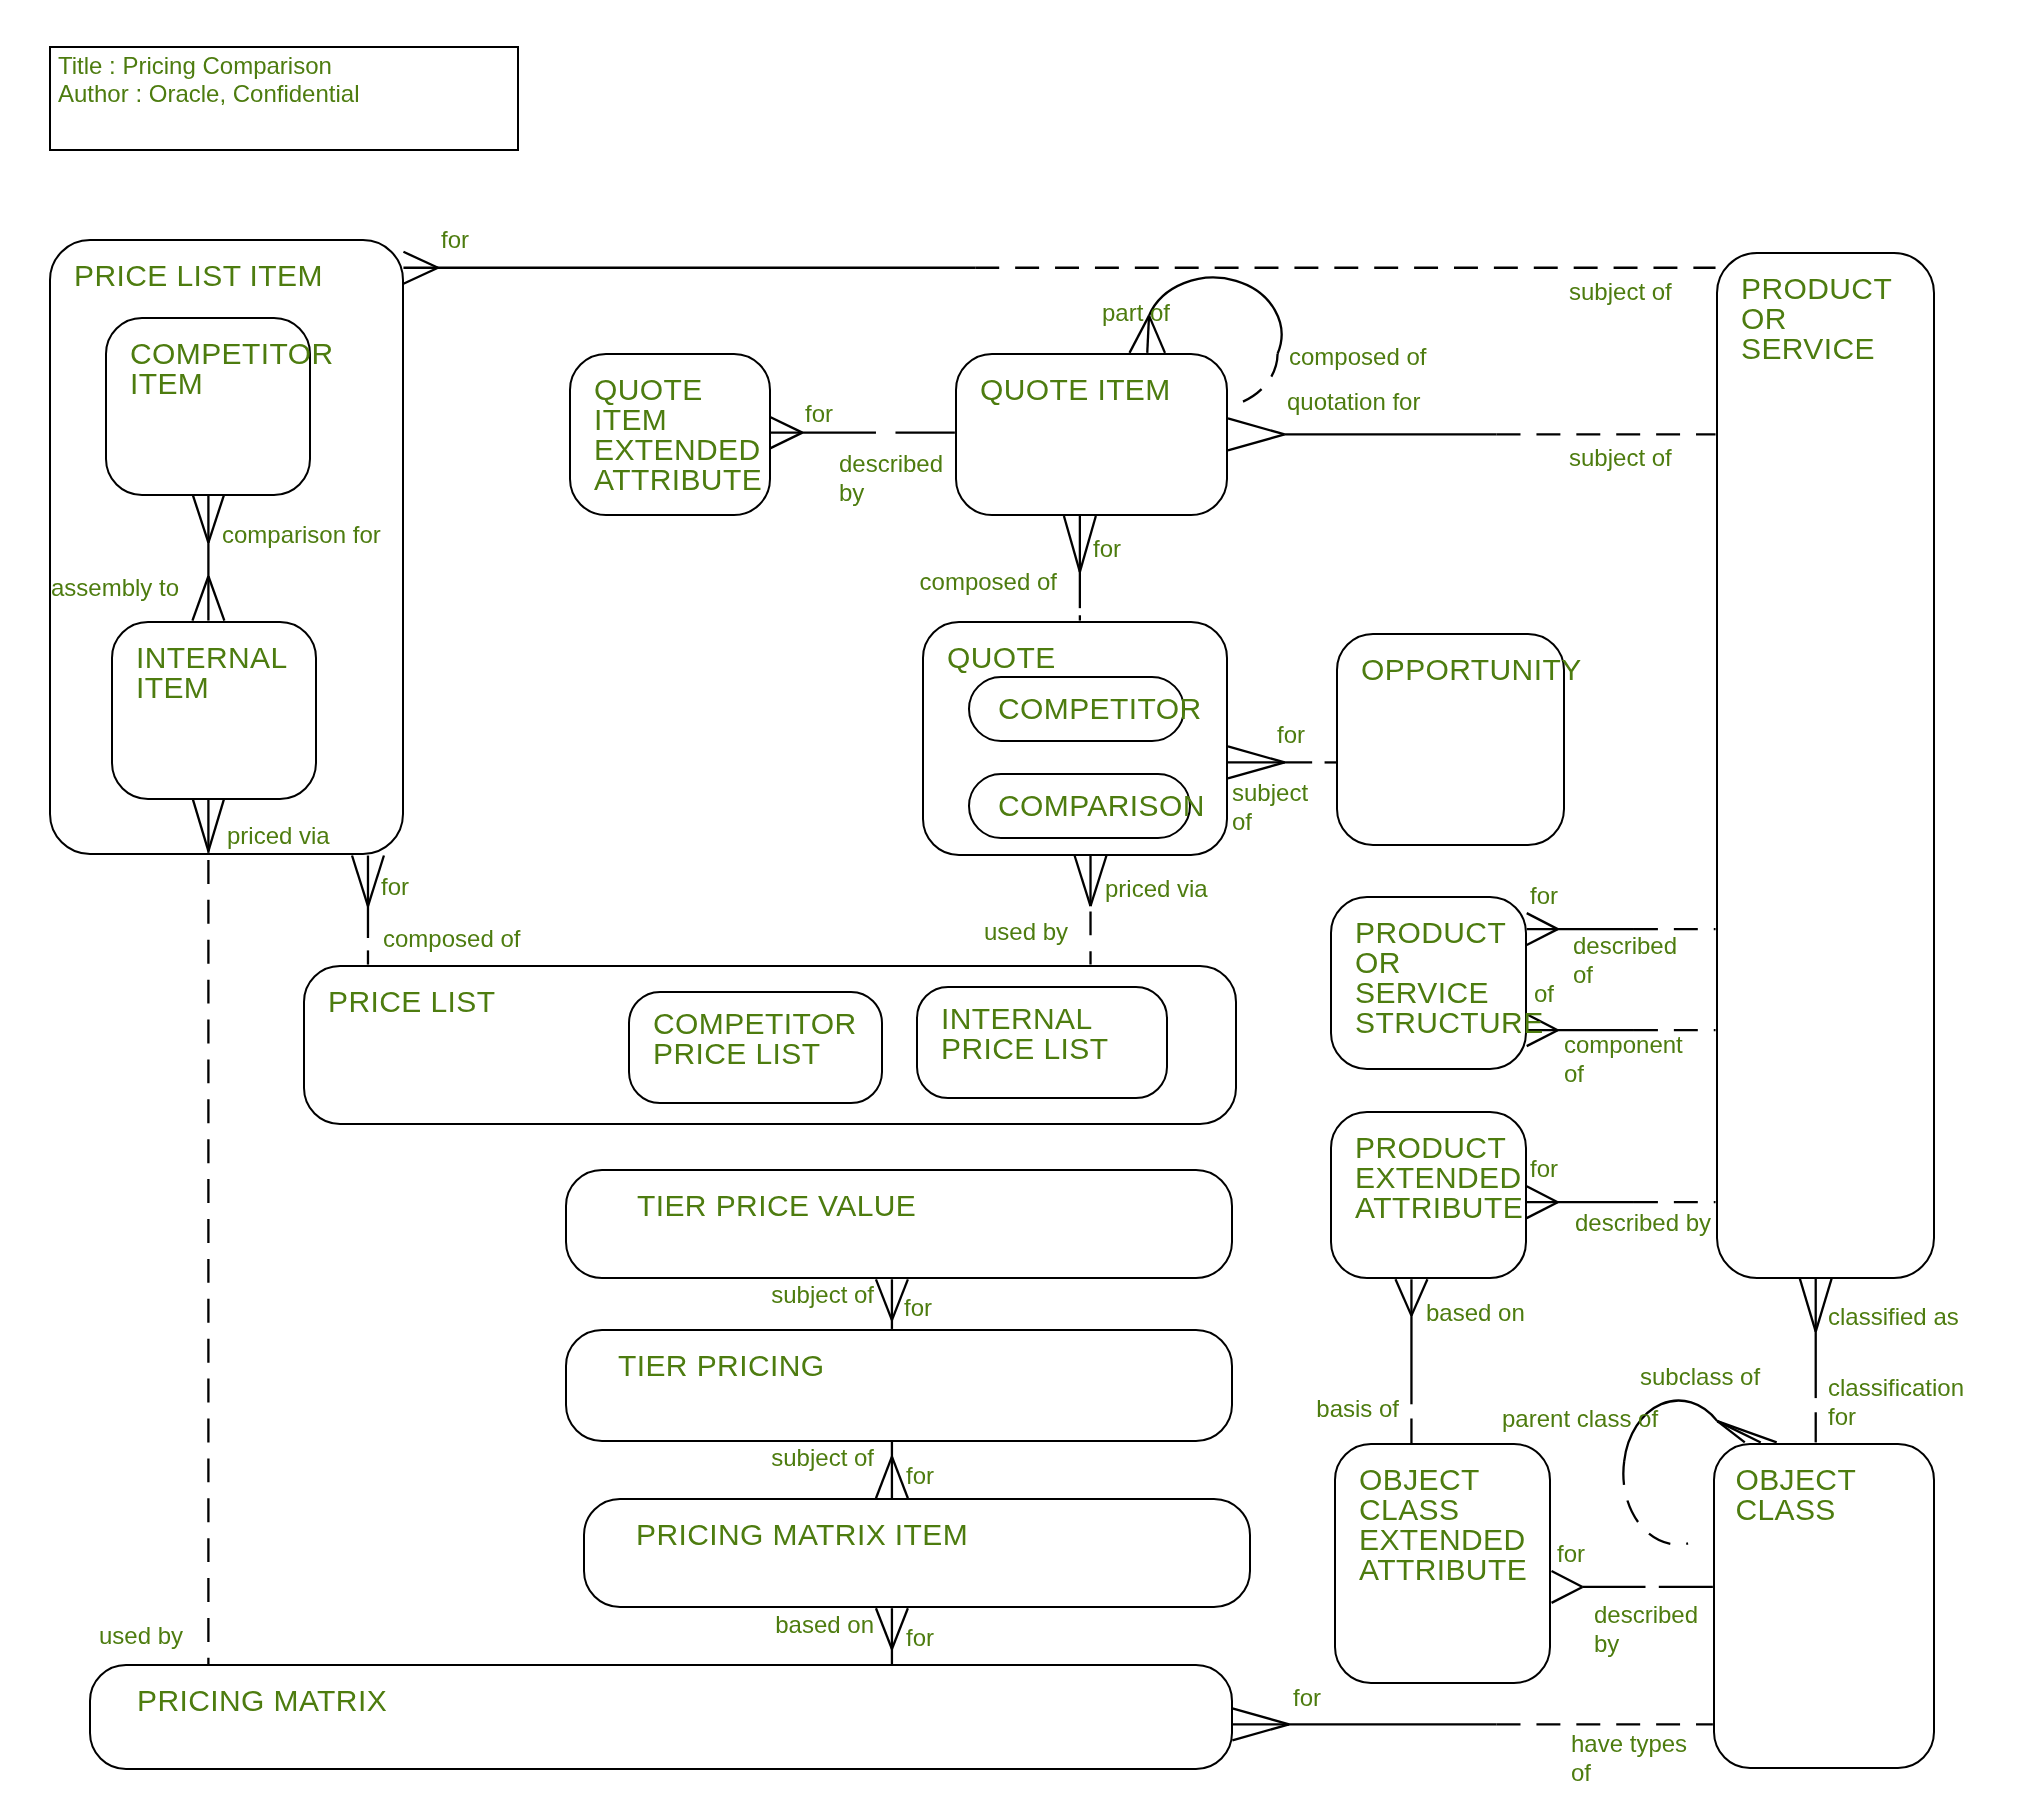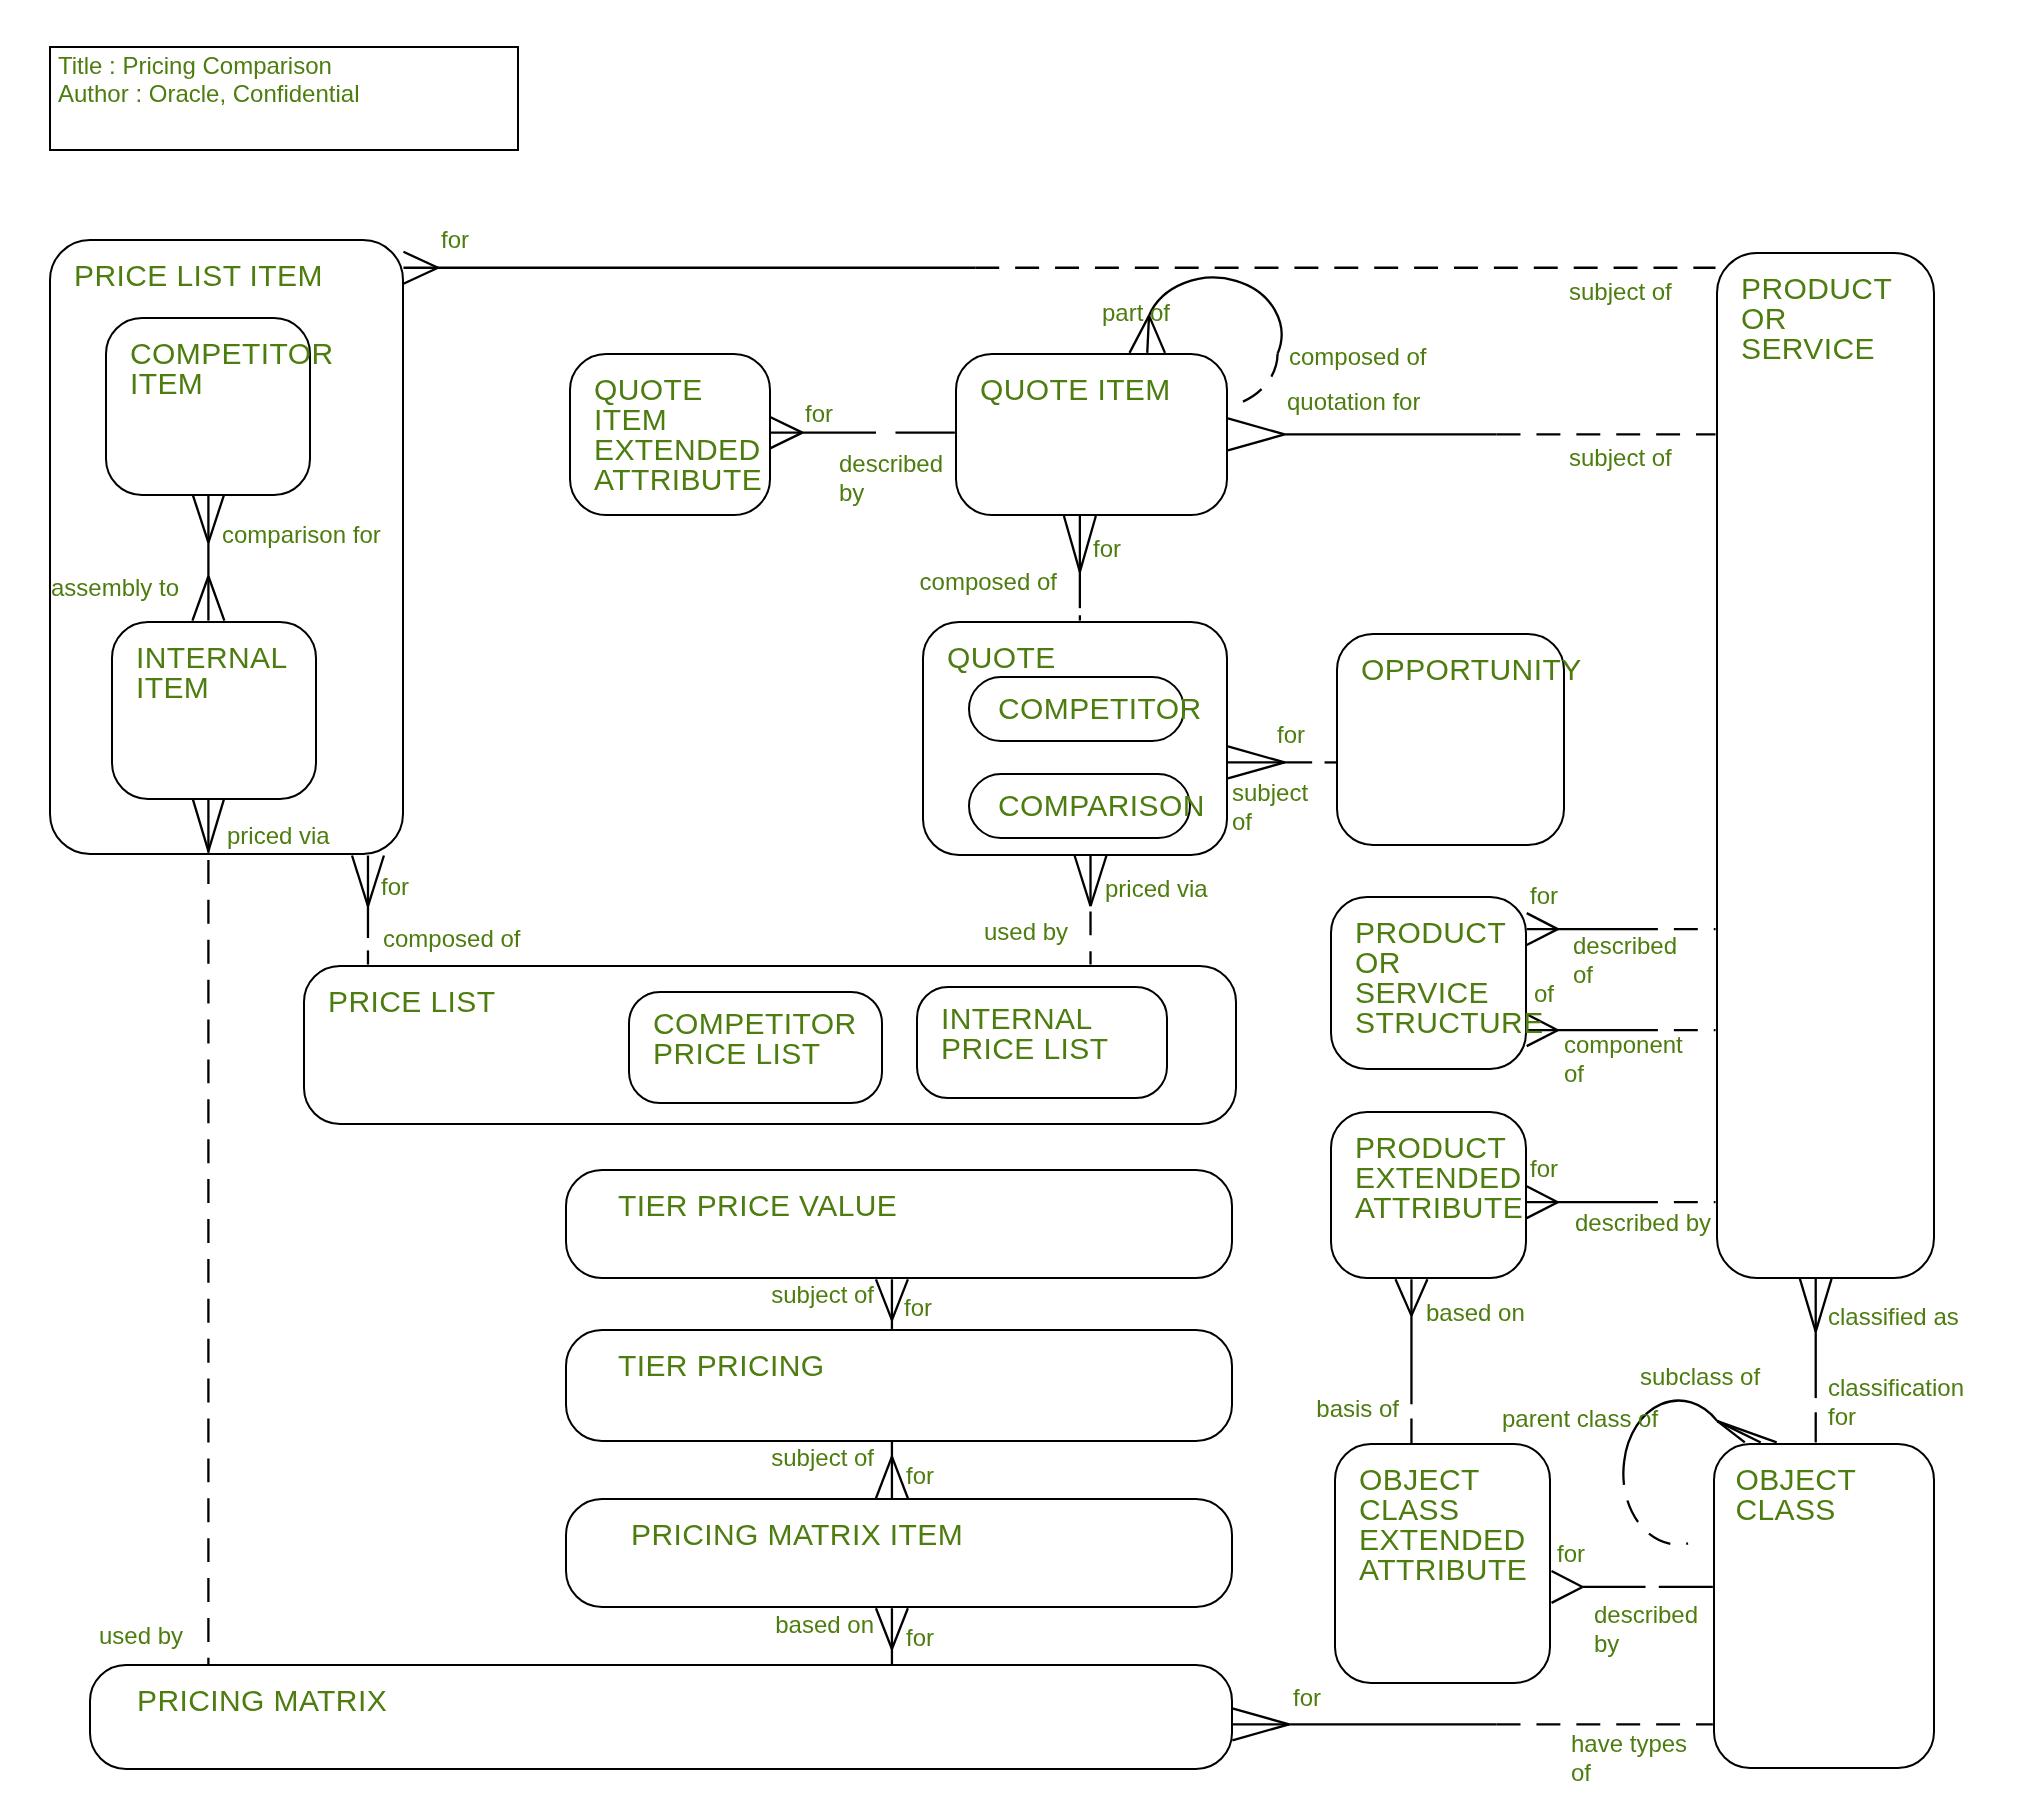--- a/index.html
+++ b/index.html
@@ -186,23 +186,23 @@
   <div class="ent" style="left:1716px;top:252px;width:219px;height:1027px;border-radius:41px;">PRODUCT OR SERVICE</div>
   <div class="ent" style="left:1336px;top:633px;width:229px;height:213px;">OPPORTUNITY</div>
   <div class="ent" style="left:922px;top:621px;width:306px;height:235px;">QUOTE</div>
   <div class="ent pill" style="left:968px;top:676px;width:217px;height:66px;">COMPETITOR</div>
   <div class="ent pill" style="left:968px;top:773px;width:223px;height:66px;">COMPARISON</div>
   <div class="ent" style="left:303px;top:965px;width:934px;height:160px;">PRICE LIST</div>
   <div class="ent" style="left:628px;top:991px;width:255px;height:113px;border-radius:32px;padding-top:16px;">COMPETITOR PRICE LIST</div>
   <div class="ent" style="left:916px;top:986px;width:252px;height:113px;border-radius:32px;padding-top:16px;">INTERNAL PRICE LIST</div>
   <div class="ent" style="left:1330px;top:896px;width:197px;height:174px;">PRODUCT OR SERVICE STRUCTURE</div>
   <div class="ent" style="left:1330px;top:1111px;width:197px;height:168px;">PRODUCT EXTENDED ATTRIBUTE</div>
-  <div class="ent" style="left:565px;top:1169px;width:668px;height:110px;padding-left:51px;">TIER PRICE VALUE</div>
+  <div class="ent" style="left:565px;top:1169px;width:668px;height:110px;padding-left:70px;">TIER PRICE VALUE</div>
   <div class="ent" style="left:565px;top:1329px;width:668px;height:113px;padding-left:51px;">TIER PRICING</div>
-  <div class="ent" style="left:565px;top:1498px;width:668px;height:110px;padding-left:64px;">PRICING MATRIX ITEM</div>
+  <div class="ent" style="left:583px;top:1498px;width:668px;height:110px;padding-left:51px;">PRICING MATRIX ITEM</div>
   <div class="ent" style="left:89px;top:1664px;width:1144px;height:106px;padding-left:46px;">PRICING MATRIX</div>
   <div class="ent" style="left:1334px;top:1443px;width:217px;height:241px;">OBJECT CLASS EXTENDED ATTRIBUTE</div>
   <div class="ent" style="left:1713px;top:1443px;width:222px;height:326px;padding-left:20.4px;padding-right:5.3px;">OBJECT CLASS</div>
 
   <div class="lbl" style="left:441px;top:225px;">for</div>
   <div class="lbl" style="left:1569px;top:277px;width:124px;">subject of</div>
 
   <div class="lbl" style="left:222px;top:520px;width:204px;">comparison for</div>
   <div class="lbl" style="left:51px;top:573px;width:155px;">assembly to</div>
 

